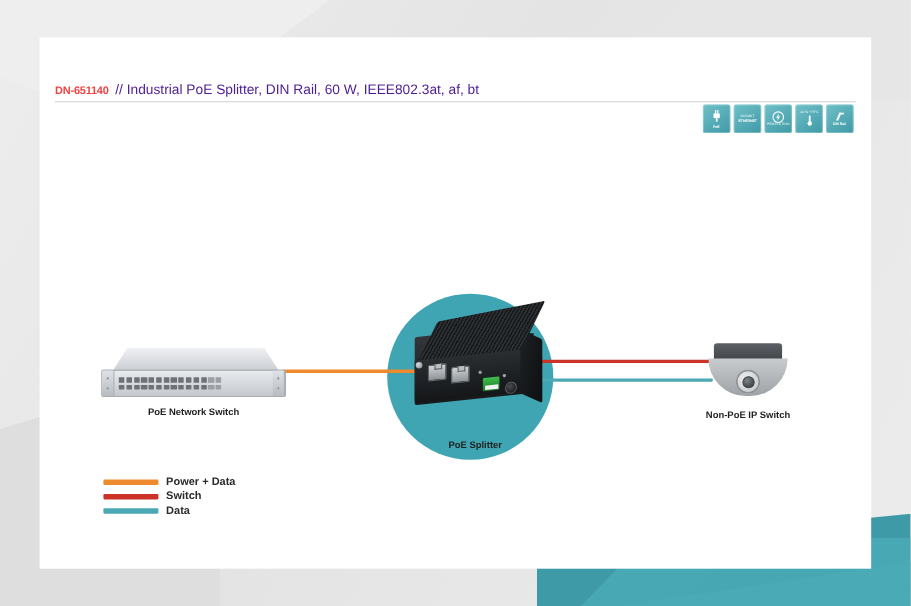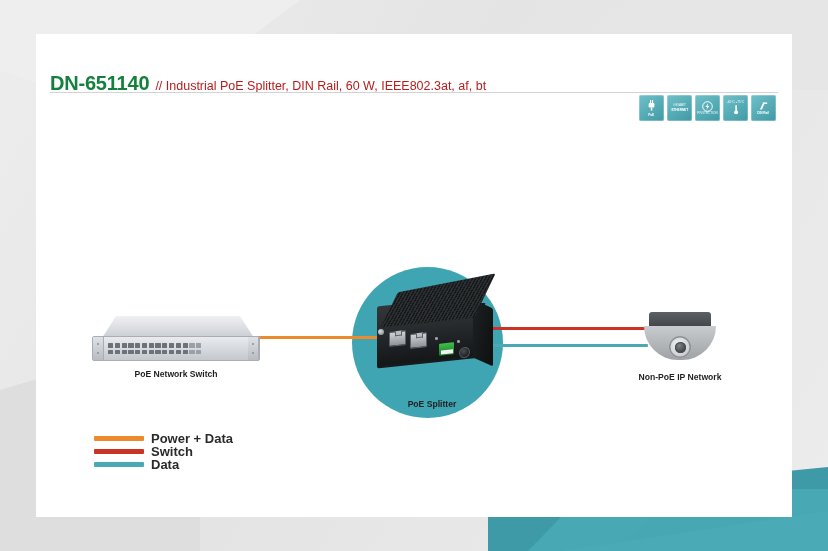--- a/index.html
+++ b/index.html
@@ -19,22 +19,22 @@
   .teal-b{position:absolute;right:0;bottom:0;width:300px;height:62px;
     clip-path:polygon(100% 0,100% 100%,0 100%,60px 0);background:#4aaab5;opacity:.85;}
   .teal-c{position:absolute;right:60px;bottom:0;width:160px;height:52px;
     clip-path:polygon(0 100%,70px 0,160px 0,160px 100%);background:#358e9b;opacity:.55;}
   .teal-d{position:absolute;right:0;bottom:0;width:828px;height:40px;
     clip-path:polygon(560px 40px,828px 0,828px 40px);background:#4aaab5;}
 
   .card{position:absolute;left:36px;top:34px;width:756px;height:483px;background:#ffffff;}
 
   .hdr{position:absolute;left:14px;top:38px;width:500px;}
-  .sku{color:#15803d;font-weight:bold;font-size:20px;letter-spacing:-.2px;}
-  .desc{color:#b91c1c;font-size:12.5px;margin-left:6px;}
+  .sku{color:#ef4444;font-weight:bold;font-size:10px;letter-spacing:-.2px;}
+  .desc{color:#4c1d95;font-size:12.5px;margin-left:6px;}
   .hdr-rule{position:absolute;left:14px;top:58px;width:728px;height:1px;background:#d3d3d3;}
 
   .logo{position:absolute;right:16px;top:12px;width:86px;height:27px;
     background:#ffffff;border:1.6px solid #1b1b1b;
     clip-path:polygon(0 0,100% 0,93% 100%,6% 100%);
     display:flex;align-items:center;justify-content:center;}
   .logo-txt{font-family:"Liberation Serif",serif;font-weight:bold;font-size:14.5px;color:#111;letter-spacing:.4px;}
   .logo-r{font-size:7px;vertical-align:super;}
 
   .badges{position:absolute;right:16px;top:61px;display:flex;gap:3px;}
@@ -111,21 +111,21 @@
     background:linear-gradient(180deg,#c9ccce,#9ea2a6);border-radius:0 0 36px 36px;}
   .cam-ring{position:absolute;left:25px;top:24px;width:22px;height:22px;border-radius:50%;
     background:radial-gradient(circle at 42% 38%,#f0f1f2,#b7babd);box-shadow:inset 0 0 0 1.5px #8d9195;}
   .cam-lens{position:absolute;left:30.5px;top:29.5px;width:11px;height:11px;border-radius:50%;
     background:radial-gradient(circle at 38% 34%,#7d8388,#232729);box-shadow:inset 0 0 0 1px #4a4e52;}
 
   
   .legend{position:absolute;left:58px;top:398px;}
   .lg-row{display:flex;align-items:center;height:13px;}
   .lg-swatch{width:50px;height:5px;border-radius:1px;margin-right:7px;}
-  .lg-txt{font-size:13px;font-weight:bold;color:#2a2a2a;}
+  .lg-txt{font-size:10px;font-weight:bold;color:#2a2a2a;}
 </style>
 </head>
 <body>
 
 <div class="bg"></div>
 <div class="bg-facet f1"></div>
 <div class="bg-facet f2"></div>
 <div class="bg-facet f3"></div>
 
 <div class="teal-a"></div>
@@ -251,21 +251,21 @@
       <div class="sp-led" style="left:88px;top:61px;"></div>
     </div>
     <div class="lbl" style="left:333px;top:215px;width:126px;">PoE Splitter</div>
 
     <div class="camera">
       <div class="cam-top"></div>
       <div class="cam-dome"></div>
       <div class="cam-ring"></div>
       <div class="cam-lens"></div>
     </div>
-    <div class="lbl" style="left:590px;top:188px;width:108px;">Non-PoE IP Network</div>
+    <div class="lbl" style="left:590px;top:188px;width:108px;">Non-PoE IP Switch</div>
 
   </div>
 
   <div class="legend">
     <div class="lg-row">
       <span class="lg-swatch c-orange"></span>
       <span class="lg-txt">Power + Data</span>
     </div>
     <div class="lg-row">
       <span class="lg-swatch c-red"></span>

